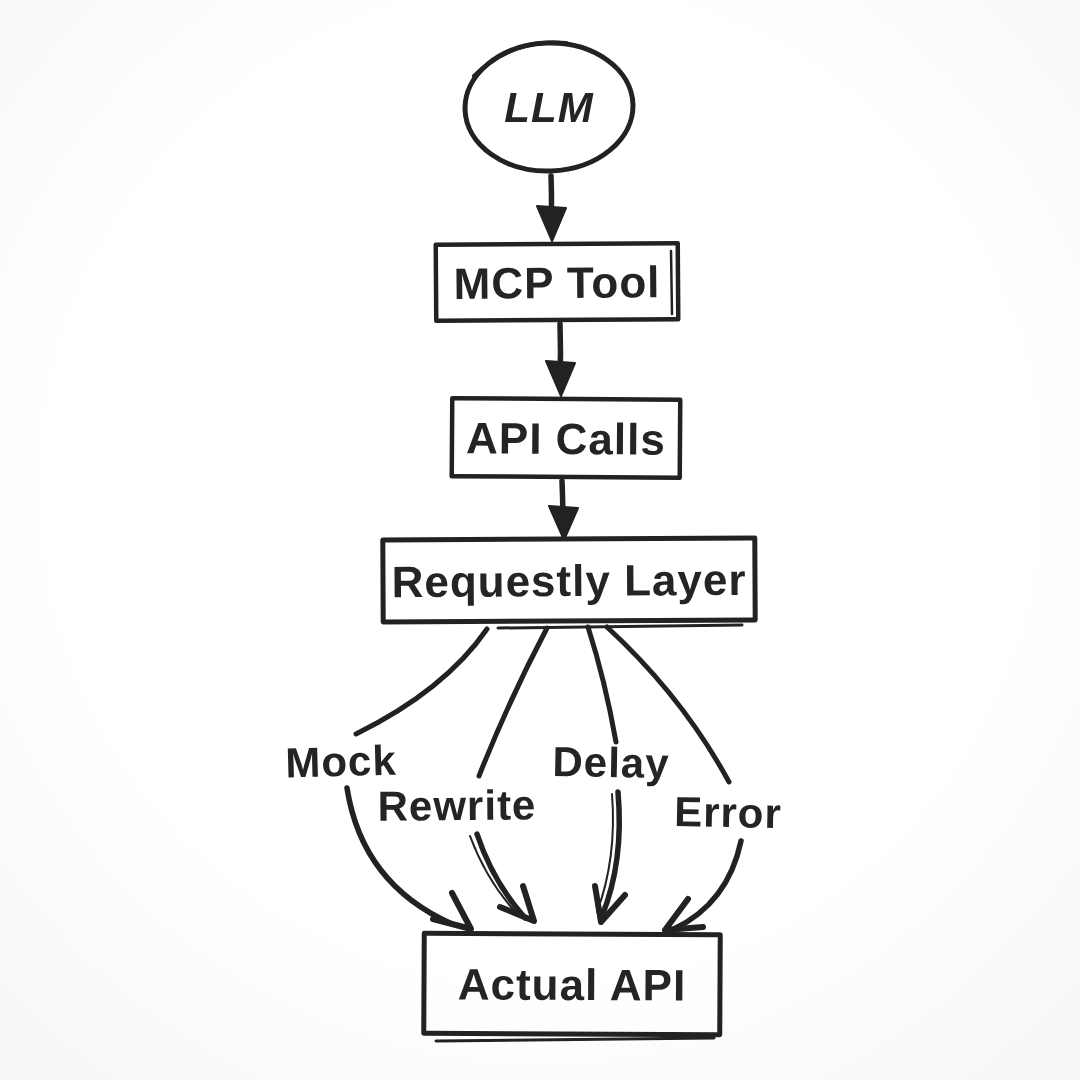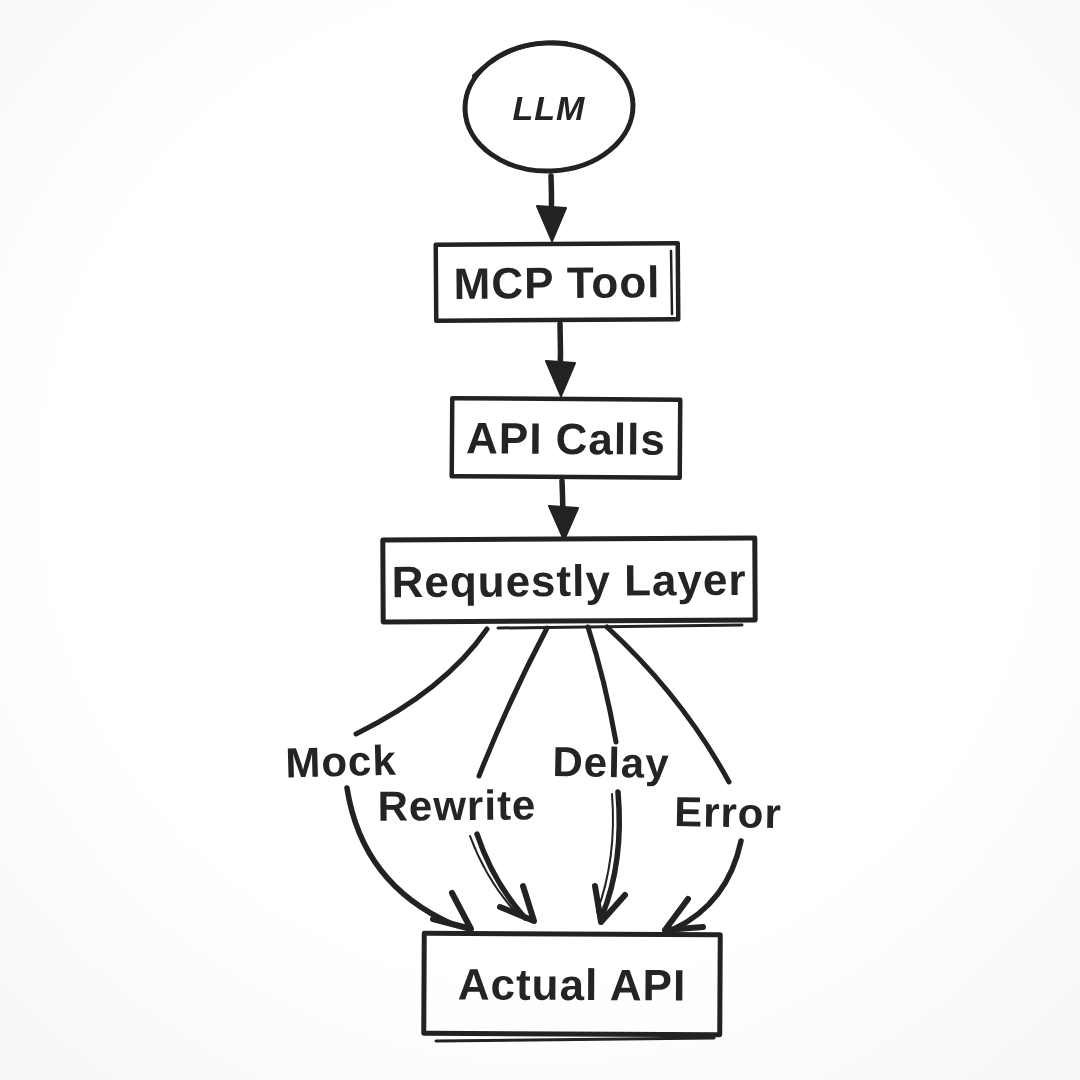--- a/index.html
+++ b/index.html
@@ -13,21 +13,21 @@
   }
   svg.sketch{position:absolute;inset:0;}
   .node-label{
     position:absolute;
     transform:translate(-50%,-50%);
     font-weight:bold;
     white-space:nowrap;
     letter-spacing:1px;
     color:#242424;
   }
-  .lbl-llm{font-size:34px;font-style:italic;}
+  .lbl-llm{font-size:42px;font-style:italic;}
   .lbl-box{font-size:44px;}
   .lbl-edge{font-size:42px;}
 </style>
 </head>
 <body>
 
 <div class="canvas">
 
   <svg class="sketch" viewBox="0 0 1080 1080" xmlns="http://www.w3.org/2000/svg">
     <g stroke="#222222" fill="none" stroke-linecap="round" stroke-linejoin="round">

